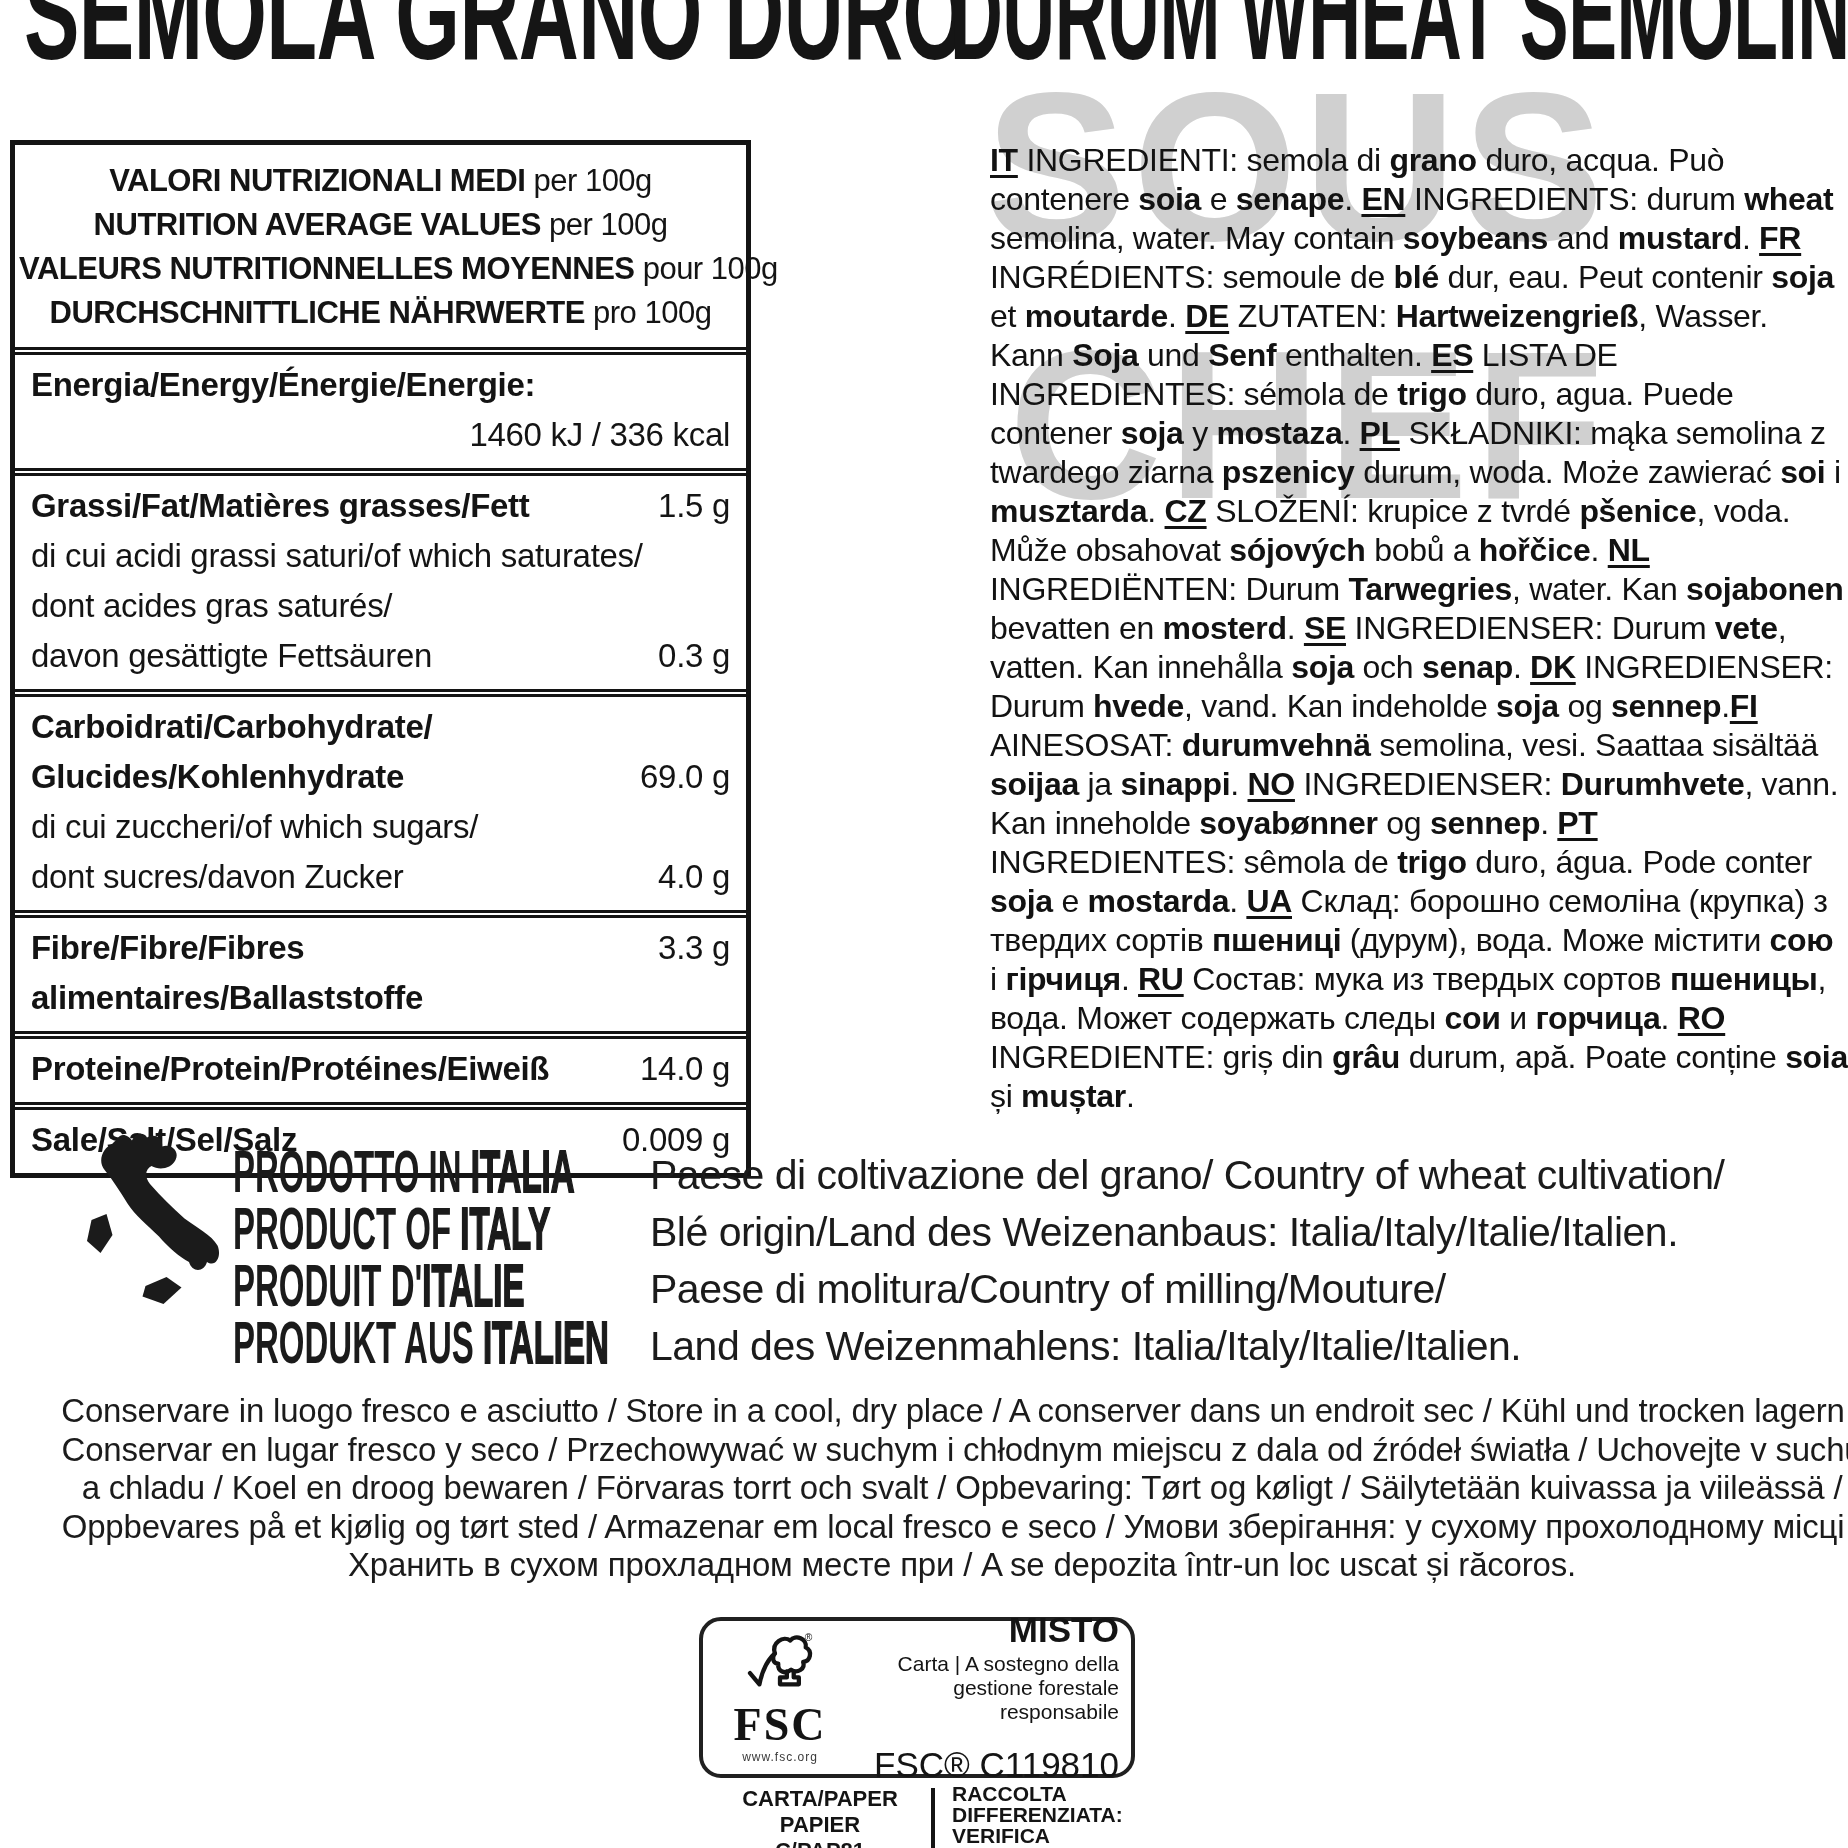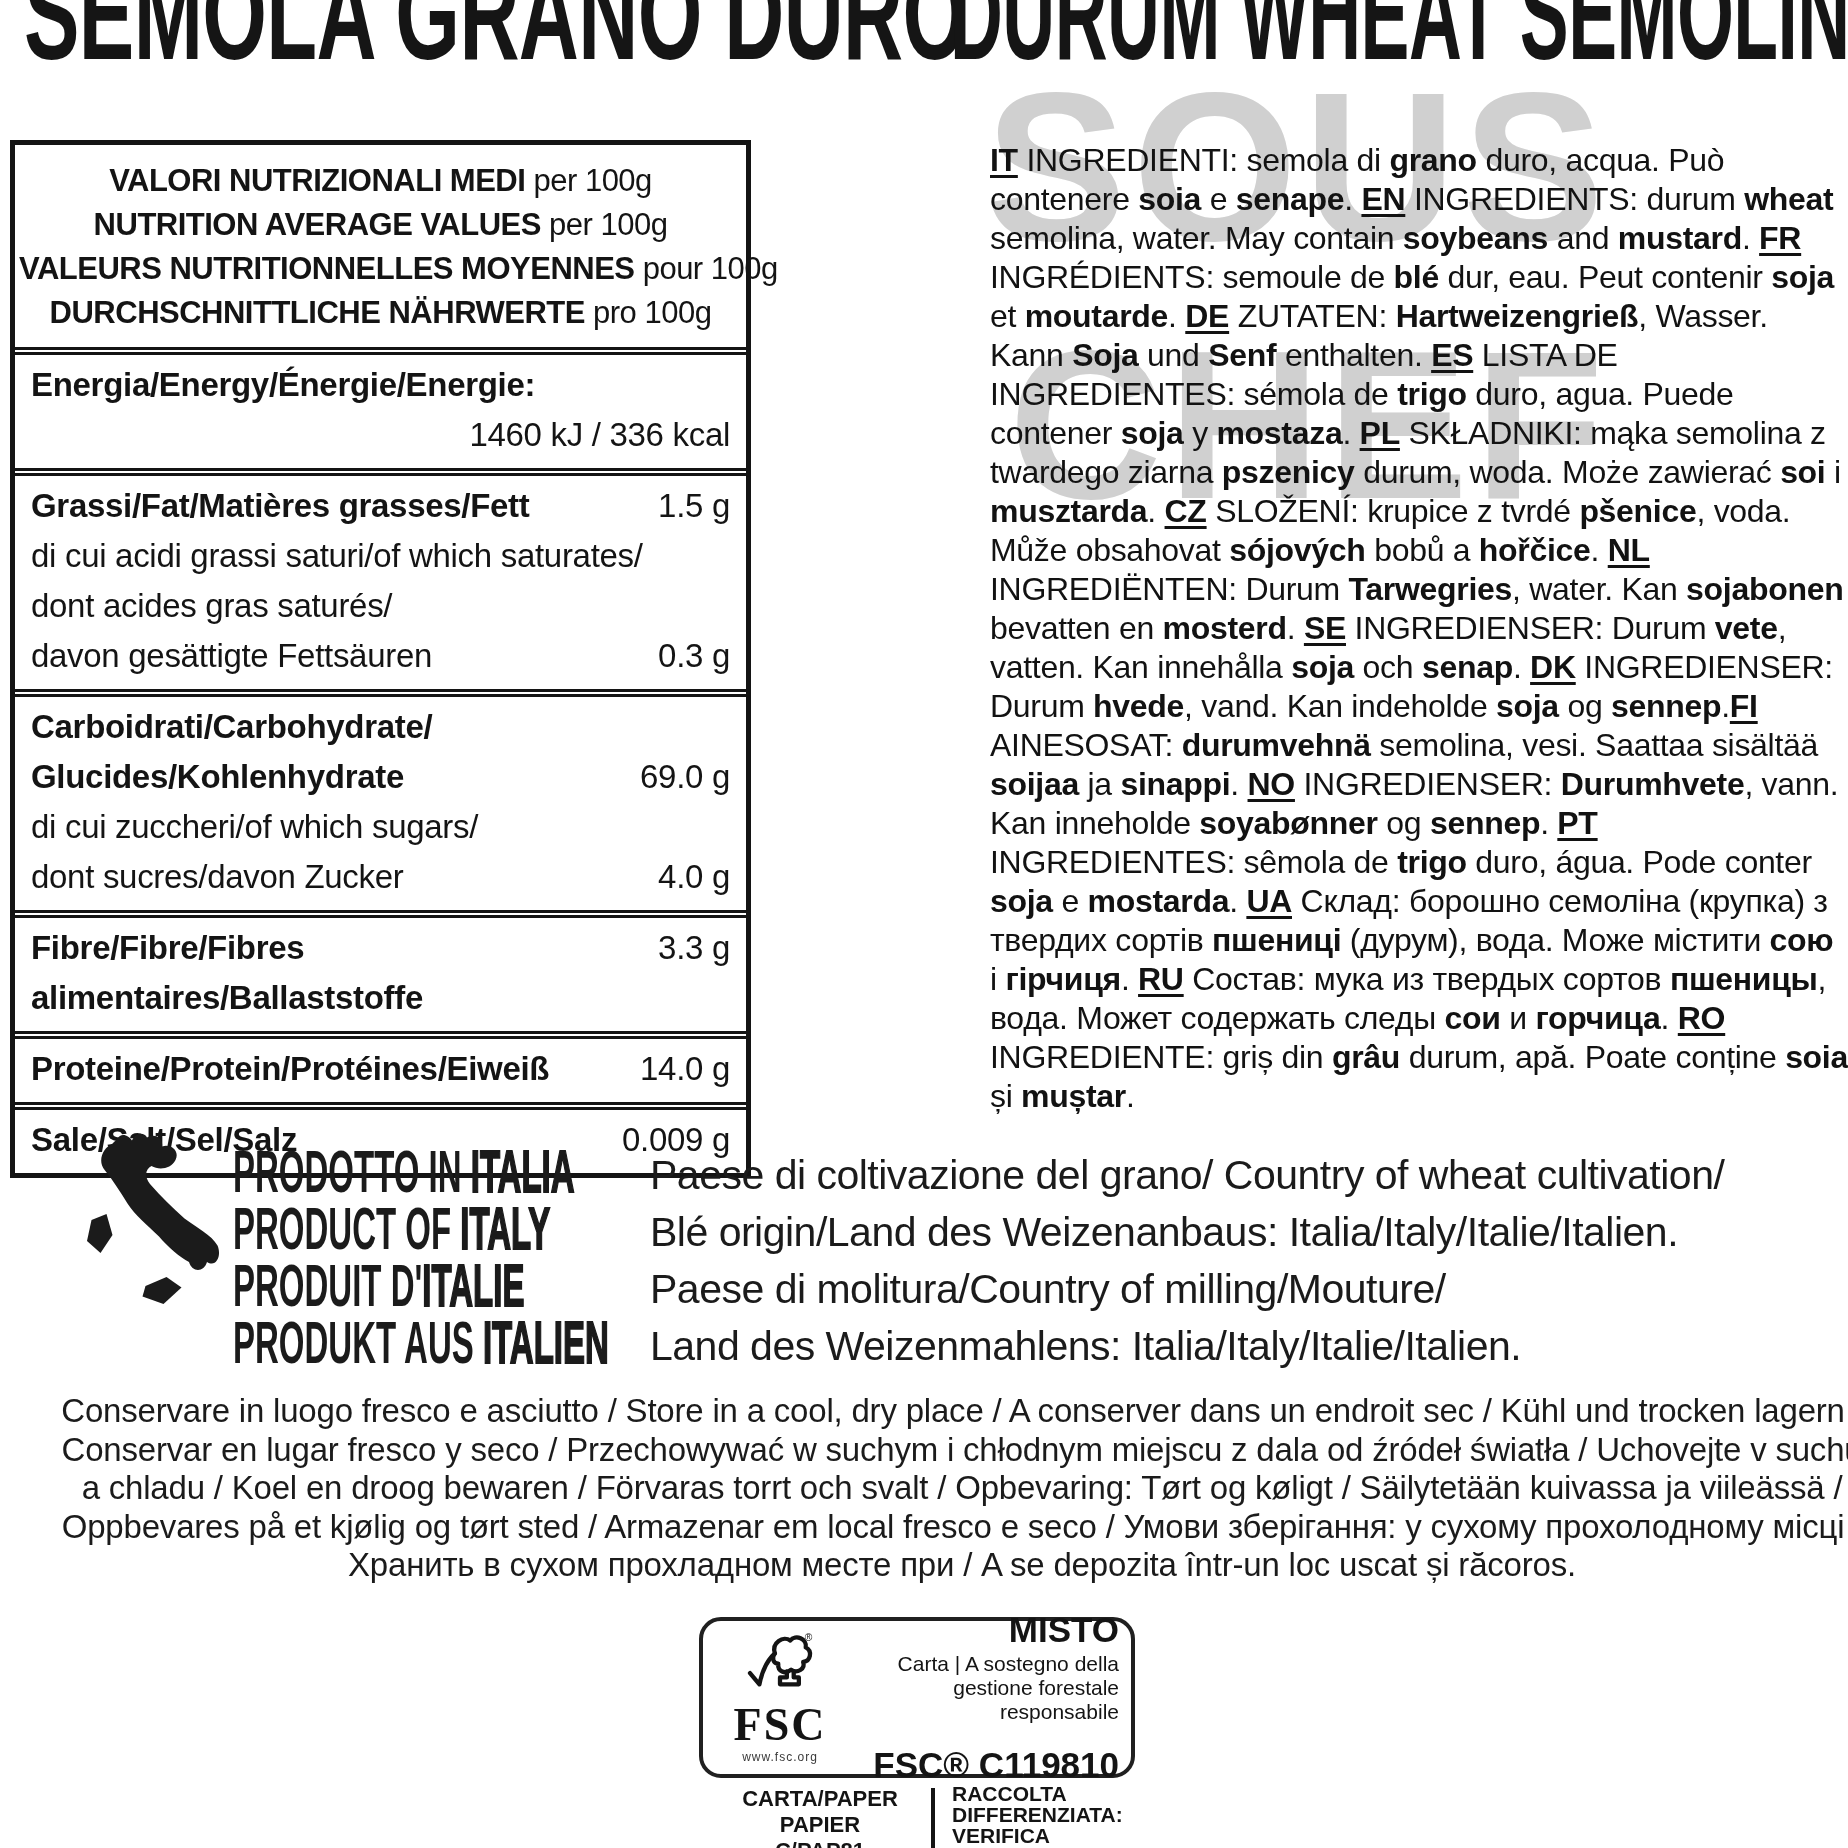--- a/index.html
+++ b/index.html
@@ -47,21 +47,21 @@
   .fsc-box{position:absolute;left:699px;top:1617px;width:436px;height:161px;box-sizing:border-box;
       border:4px solid #202020;border-radius:22px;display:flex;align-items:center;
       padding:8px 12px;gap:10px;z-index:2;background:#fff;}
   .fsc-left{width:130px;display:flex;flex-direction:column;align-items:center;}
   .fsc-left svg{width:76px;height:72px;}
   .fsc-acronym{font-family:"Liberation Serif", serif;font-weight:bold;font-size:46px;line-height:42px;letter-spacing:2px;}
   .fsc-url{font-size:12px;letter-spacing:1px;margin-top:4px;color:#3a3a3a;}
   .fsc-right{flex:1;text-align:right;}
   .fsc-grade{font-weight:bold;font-size:35px;line-height:38px;}
   .fsc-sub{font-weight:normal;font-size:21px;line-height:24px;margin-top:3px;}
-  .fsc-code{font-weight:bold;font-size:35px;line-height:38px;margin-top:22px;}
+  .fsc-code{font-weight:normal;font-size:35px;line-height:38px;margin-top:22px;}
 
   
   .rec-left{position:absolute;left:705px;top:1786px;width:230px;text-align:center;z-index:2;
       font-weight:bold;font-size:22px;line-height:26px;}
   .rec-div{position:absolute;left:931px;top:1788px;width:4px;height:62px;background:#141414;z-index:2;}
   .rec-right{position:absolute;left:952px;top:1783px;z-index:2;font-weight:bold;font-size:21px;line-height:21px;}
 </style>
 </head>
 <body>
 

